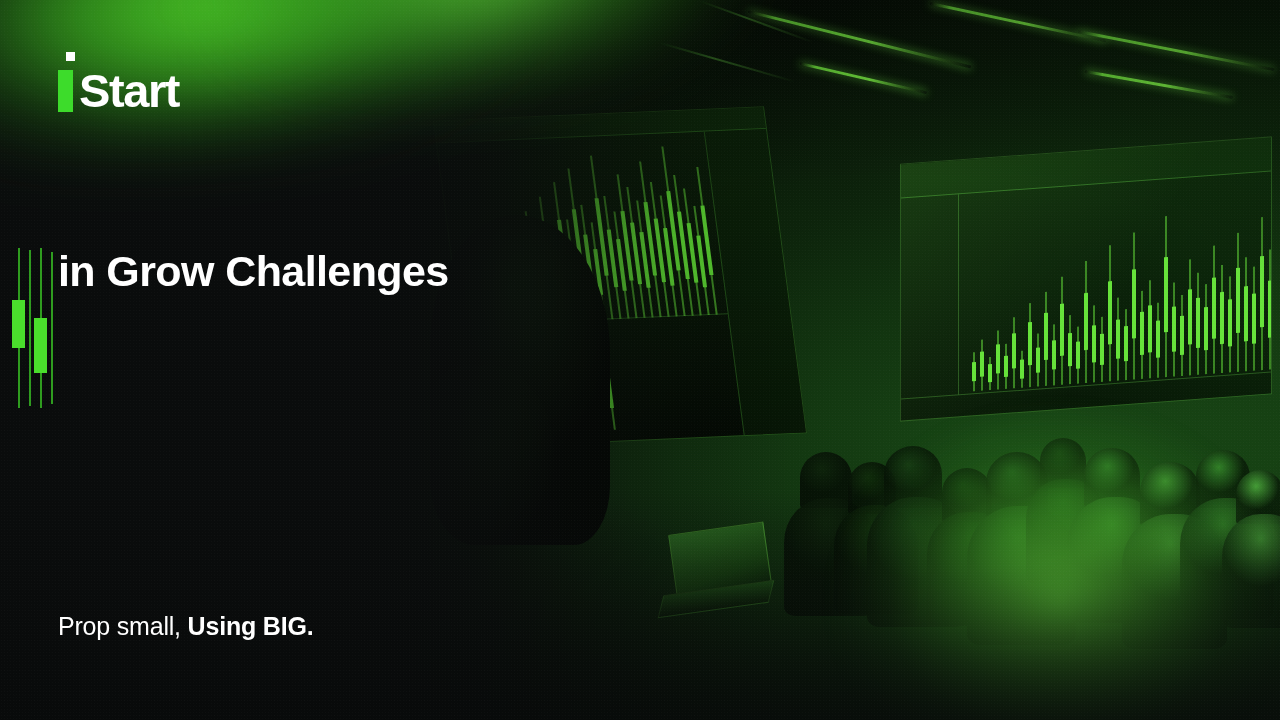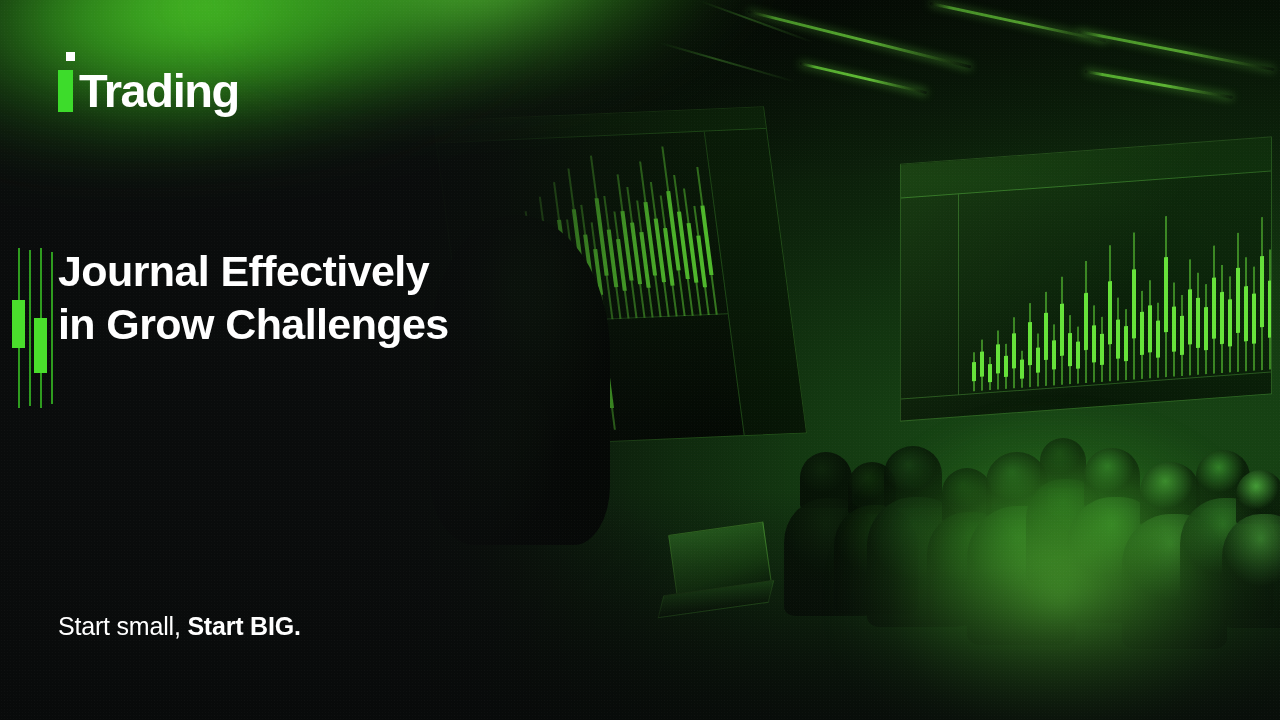--- a/index.html
+++ b/index.html
@@ -541,36 +541,35 @@
 
   <div class="topglow"></div>
   <div class="topglow2"></div>
 
   <div class="grain"></div>
 
   <div class="content">
 
     <div class="logo">
       <div class="logo-i"></div>
-      <div class="logo-word">Trading</div>
+      <div class="logo-word">Start</div>
       <div class="logo-dot"></div>
     </div>
 
     <div class="accent" id="accent-marks">
         <div class="acc-wick" style="left: 10px; top: 0px; height: 160px;"></div>
         <div class="acc-body" style="left: 4px; top: 52px; height: 48px;"></div>
         <div class="acc-wick" style="left: 21px; top: 2px; height: 156px;"></div>
         <div class="acc-wick" style="left: 32px; top: 0px; height: 160px;"></div>
         <div class="acc-body" style="left: 26px; top: 70px; height: 55px;"></div>
         <div class="acc-wick" style="left: 43px; top: 4px; height: 152px;"></div>
       </div>
 
     <h1 class="headline">
-      <span class="ln">Journal Effectively</span>
       <span class="ln">in Grow Challenges</span>
     </h1>
 
     <div class="tagline">
-      <span>Start small, </span><b>Start BIG.</b>
+      <span>Prop small, </span><b>Using BIG.</b>
     </div>
 
   </div>
 </div>
 
 </body></html>

